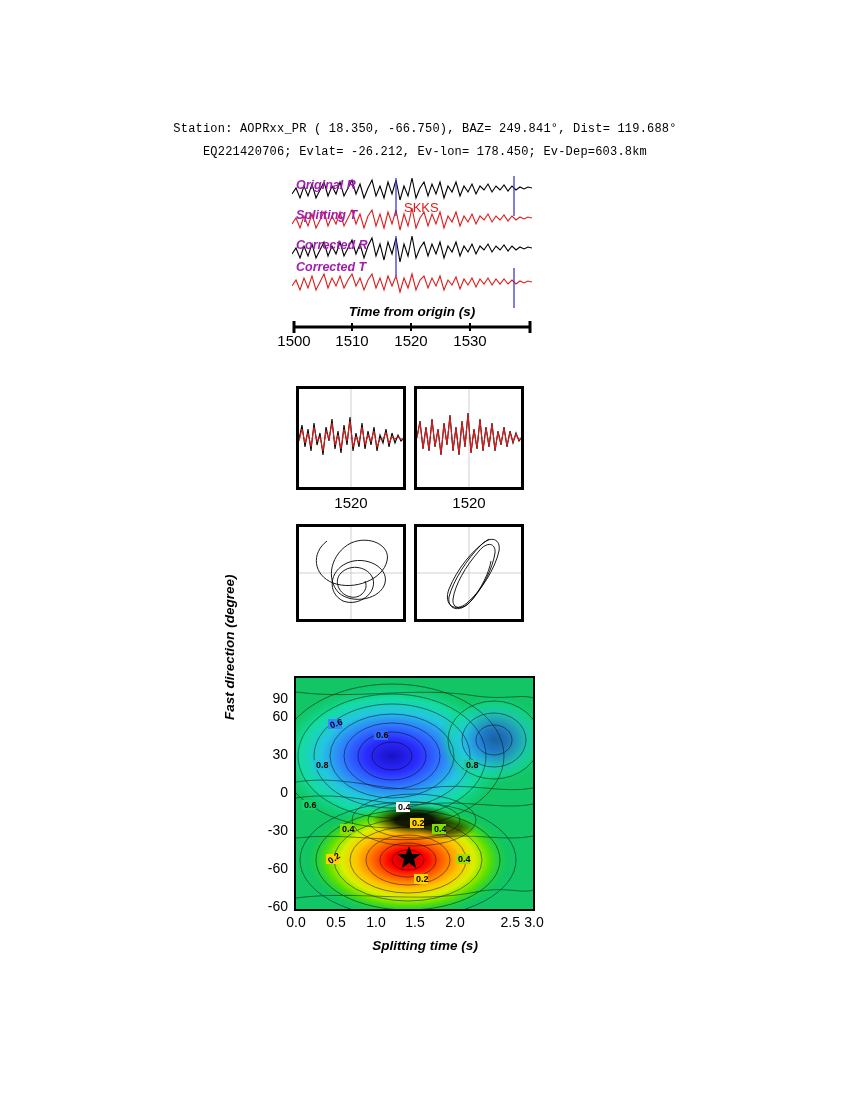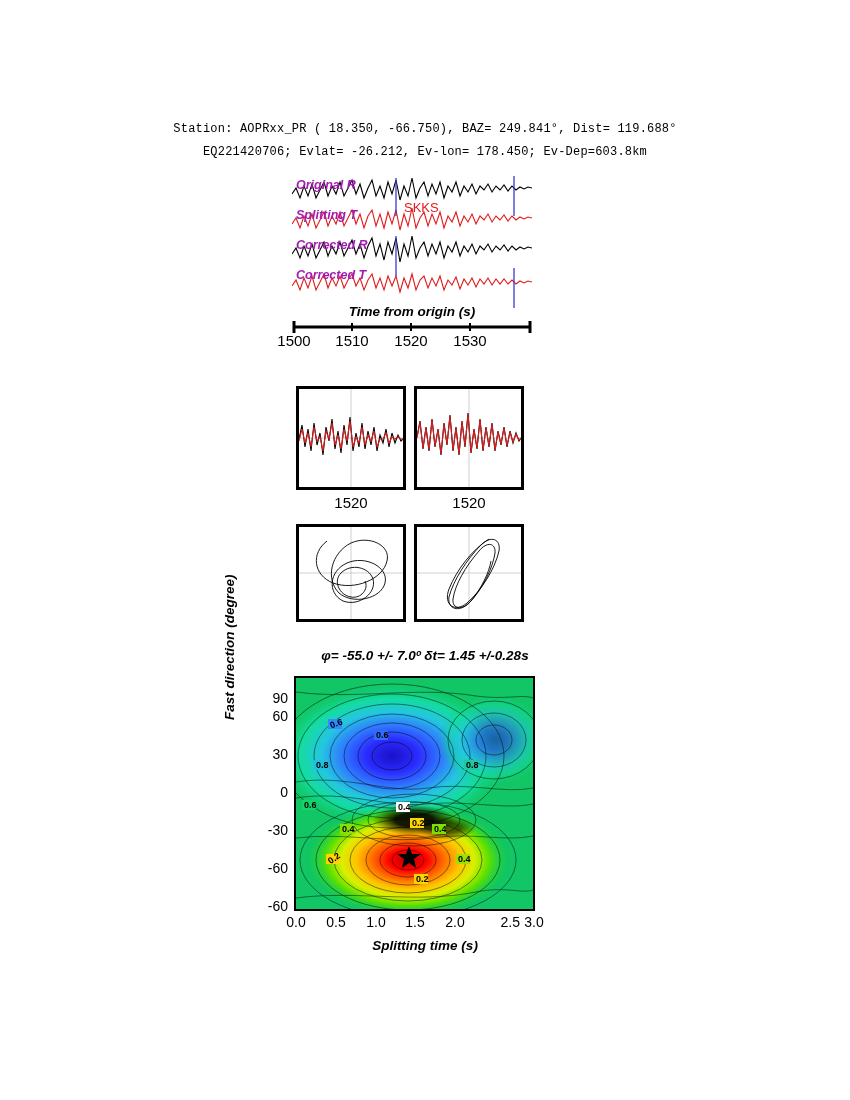--- a/index.html
+++ b/index.html
@@ -209,21 +209,21 @@
       <line x1="104" y1="64" x2="104" y2="104" stroke="#3a3ad0" stroke-width="1.3"></line>
       <line x1="222" y1="4" x2="222" y2="44" stroke="#3a3ad0" stroke-width="1.3"></line>
       <line x1="222" y1="96" x2="222" y2="136" stroke="#3a3ad0" stroke-width="1.3"></line>
     </svg>
 
     <div class="skks-label" style="left:112px; top:-6px;margin-top:34px;">SKKS</div>
 
     <div class="wave-label" style="left:4px; top:6px;">Original R</div>
     <div class="wave-label" style="left:4px; top:36px;">Splitting T</div>
     <div class="wave-label" style="left:4px; top:66px;">Corrected R</div>
-    <div class="wave-label" style="left:4px; top:96px;">Corrected T</div>
+    <div class="wave-label" style="left:4px; top:88px;">Corrected T</div>
   </div>
 
   <div class="timeaxis-wrap">
     <div class="timeaxis-title">Time from origin (s)</div>
     <svg width="240" height="14" viewBox="0 0 240 14" style="position:absolute;left:0;top:8px;">
       <line x1="2" y1="7" x2="238" y2="7" stroke="#000" stroke-width="3"></line>
       <line x1="2" y1="1" x2="2" y2="13" stroke="#000" stroke-width="3"></line>
       <line x1="60" y1="3" x2="60" y2="11" stroke="#000" stroke-width="2"></line>
       <line x1="119" y1="3" x2="119" y2="11" stroke="#000" stroke-width="2"></line>
       <line x1="178" y1="3" x2="178" y2="11" stroke="#000" stroke-width="2"></line>
@@ -266,21 +266,20 @@
   </div>
 
   <div class="box-panel" style="left:414px; top:524px; width:110px; height:98px;">
     <svg width="104" height="92" viewBox="0 0 104 92">
       <line x1="0" y1="46" x2="104" y2="46" stroke="#bbb" stroke-width="0.7"></line>
       <line x1="52" y1="0" x2="52" y2="92" stroke="#bbb" stroke-width="0.7"></line>
       <path fill="none" stroke="#000" stroke-width="0.9" d="M72,12 C56,22 40,42 32,62 C26,78 38,86 50,76 C64,64 78,42 82,24 C84,12 74,8 64,18 C50,32 36,54 32,70 C30,82 42,86 52,76 C66,62 76,40 78,26 C79,16 70,14 62,24 C48,40 38,58 36,72 C35,82 45,84 54,74 C64,62 72,46 74,34"></path>
     </svg>
   </div>
 
-  <div class="contour-title">φ= -55.0 +/- 7.0º δt= 1.45 +/-0.28s</div>
 
   <div class="contour-wrap">
     <div class="contour-frame">
       <svg width="237" height="231" viewBox="0 0 237 231" preserveAspectRatio="none">
         <defs>
           <radialGradient id="gMin" cx="50%" cy="50%" r="50%">
             <stop offset="0%" stop-color="#c00000"></stop>
             <stop offset="18%" stop-color="#ff0000"></stop>
             <stop offset="34%" stop-color="#ff6a00"></stop>
             <stop offset="50%" stop-color="#ffc400"></stop>

